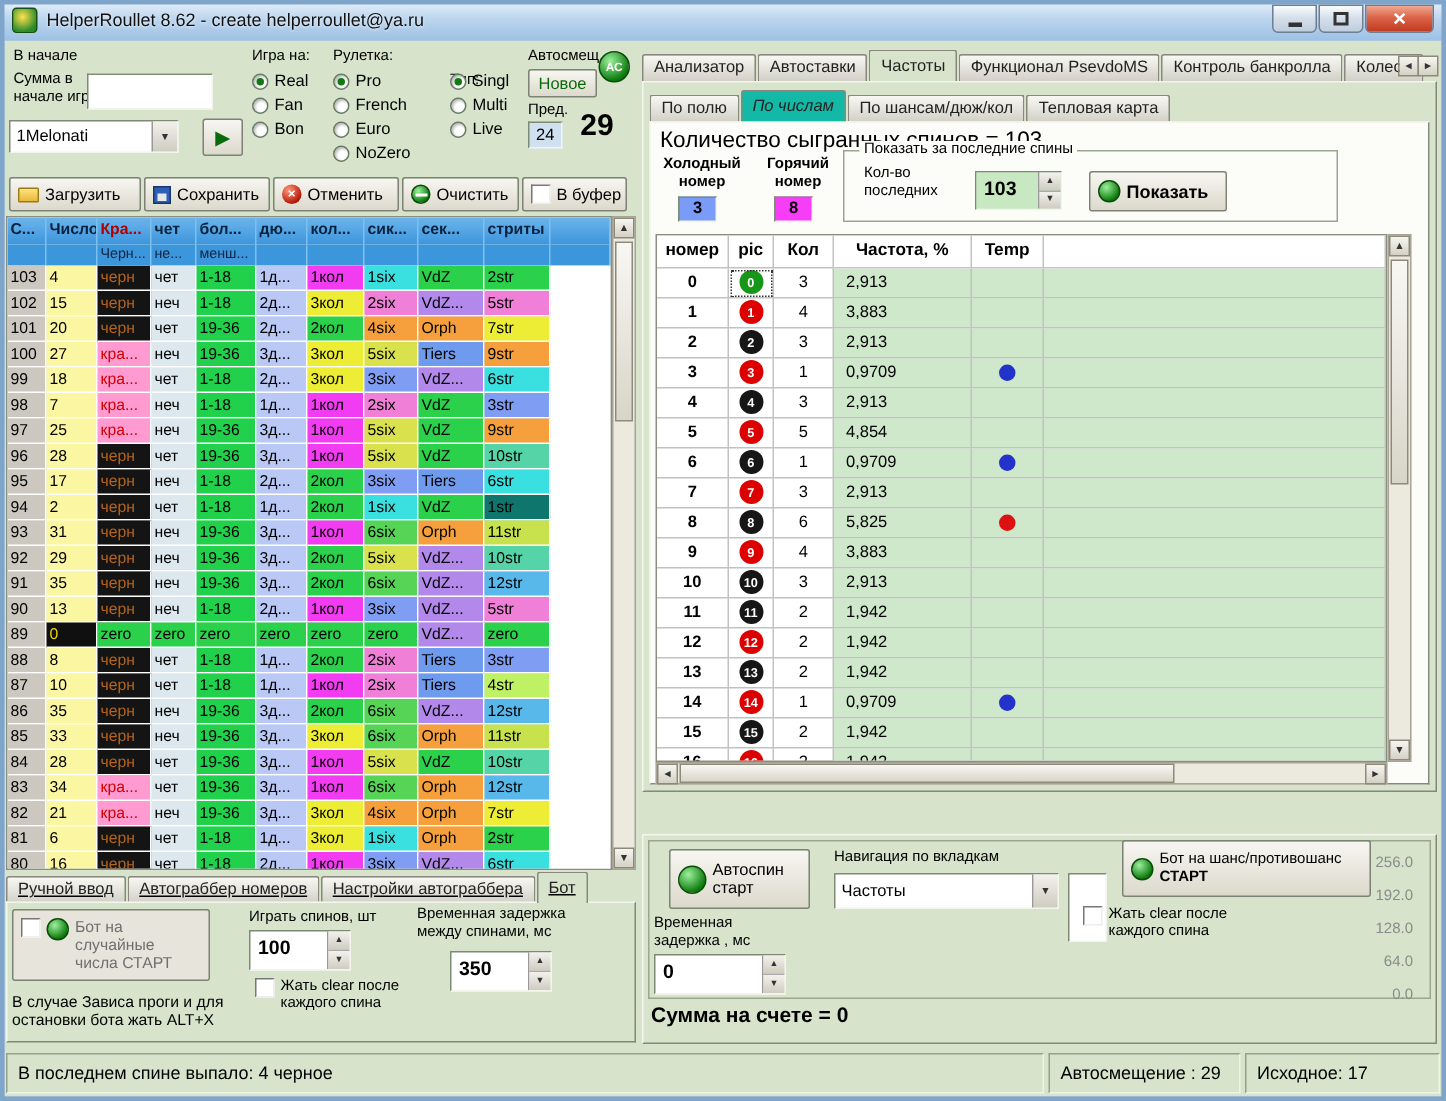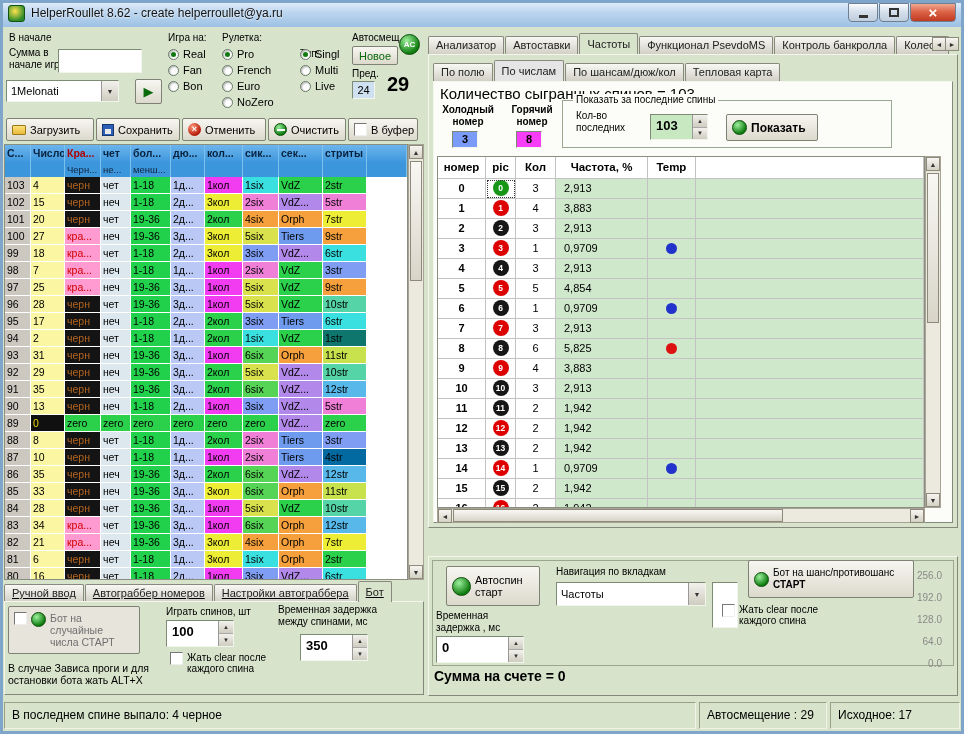--- a/index.html
+++ b/index.html
@@ -50,21 +50,21 @@
   .spin-b { flex:1; background:linear-gradient(#f2f1ec,#cfccc0); font-size:6px; color:#333;
     display:flex; align-items:center; justify-content:center; border-bottom:1px solid #aaa; }
   .spin-b:last-child { border-bottom:none; }
 
   
   .tabstrip { position:absolute; display:flex; align-items:flex-end; height:21px; overflow:hidden; }
   .tab { height:18px; line-height:17px; padding:0 7px; font-size:11px; color:#222;
     background:linear-gradient(#f8f8f4,#d2d0c6); border:1px solid #8a887e; border-bottom:none;
     border-radius:2px 2px 0 0; margin-right:1px; white-space:nowrap; }
   .tab.active { height:21px; line-height:20px; background:#d7e3cb; position:relative; z-index:2; }
-  .subtabs .tab.active { background:#e5e5e5; }
+  .subtabs .tab.active { background:#14b8a6;font-style:italic; }
 
   .page { position:absolute; border:1px solid; border-color:#f4f6ee #83887a #83887a #f4f6ee; background:#d7e3cb; }
   .groupbox { position:absolute; border:1px solid #9aa78e; }
   .grouplegend { position:absolute; top:-7px; left:10px; background:inherit; padding:0 3px; font-size:10px; }
 
   
   .htable { position:absolute; left:4px; top:144px; width:404px; height:436px; background:#fff; overflow:hidden;
     border:1px solid #8a8e80; }
   .hgrid { display:grid; grid-template-columns:26px 34px 36px 30px 40px 34px 38px 36px 44px 44px 1fr; }
   .hhead { height:18px; background:linear-gradient(#6cb4ec,#3c96dc); }
@@ -477,21 +477,21 @@
         <div class="hgrid hrow">
           <div class="hcell idx">87</div>
           <div class="hcell num">10</div>
           <div class="hcell" style="background: rgb(20, 20, 20); color: rgb(180, 100, 30);">черн</div>
           <div class="hcell" style="background: rgb(221, 232, 238); color: rgb(0, 0, 0);">чет</div>
           <div class="hcell" style="background: rgb(34, 209, 75); color: rgb(0, 0, 0);">1-18</div>
           <div class="hcell" style="background: rgb(185, 200, 244); color: rgb(0, 0, 0);">1д...</div>
           <div class="hcell" style="background: rgb(242, 60, 242); color: rgb(0, 0, 0);">1кол</div>
           <div class="hcell" style="background: rgb(240, 127, 216); color: rgb(0, 0, 0);">2six</div>
           <div class="hcell" style="background: rgb(111, 155, 238); color: rgb(0, 0, 0);">Tiers</div>
-          <div class="hcell" style="background: #0369a1; color: rgb(0, 0, 0);">4str</div>
+          <div class="hcell" style="background: #bef264; color: rgb(0, 0, 0);">4str</div>
           <div class="hcell fillw"></div>
         </div>
         <div class="hgrid hrow">
           <div class="hcell idx">86</div>
           <div class="hcell num">35</div>
           <div class="hcell" style="background: rgb(20, 20, 20); color: rgb(180, 100, 30);">черн</div>
           <div class="hcell" style="background: rgb(221, 232, 238); color: rgb(0, 0, 0);">неч</div>
           <div class="hcell" style="background: rgb(34, 209, 75); color: rgb(0, 0, 0);">19-36</div>
           <div class="hcell" style="background: rgb(185, 200, 244); color: rgb(0, 0, 0);">3д...</div>
           <div class="hcell" style="background: rgb(43, 209, 75); color: rgb(0, 0, 0);">2кол</div>

